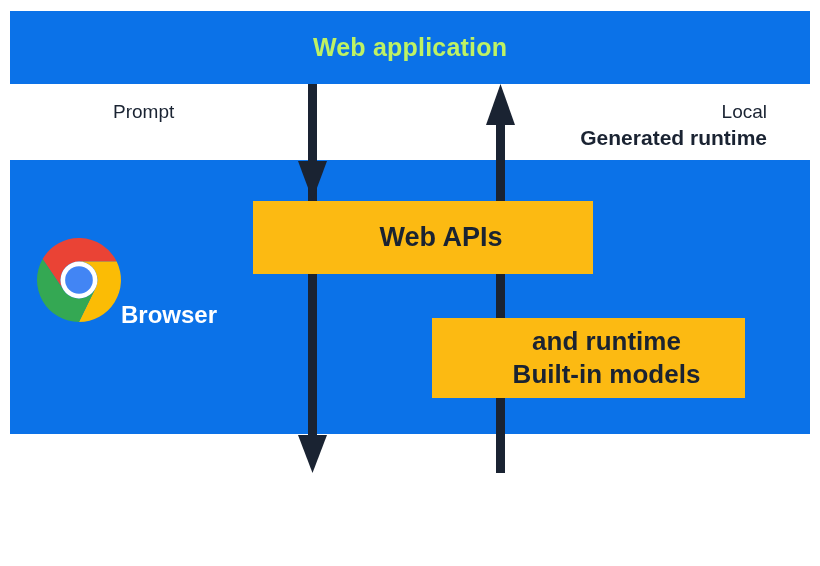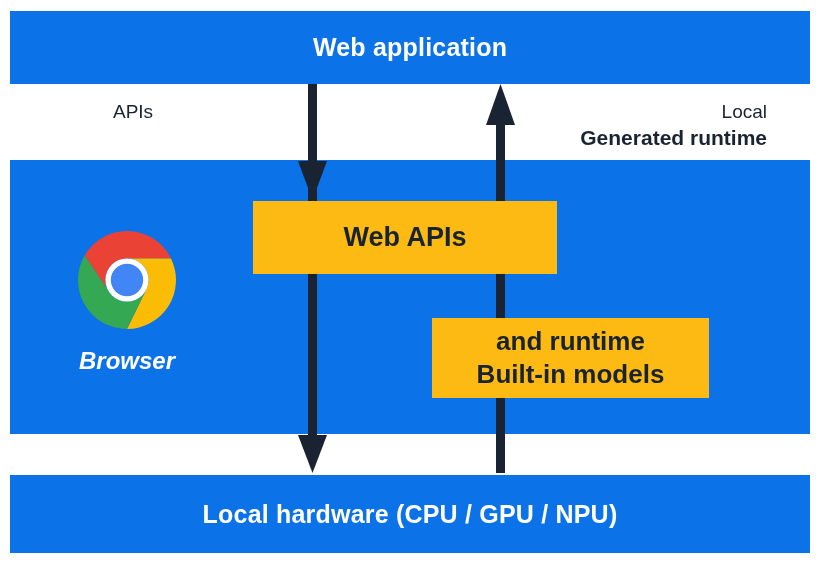--- a/index.html
+++ b/index.html
@@ -6,64 +6,64 @@
   .canvas{
     position:relative;width:820px;height:566px;background:#ffffff;
     font-family:"Liberation Sans",sans-serif;overflow:hidden;
   }
   .bar{
     position:absolute;left:10px;width:800px;background:var(--blue);
     display:flex;align-items:center;justify-content:center;z-index:1;
   }
   .top-bar{top:11px;height:73px;}
   .bottom-bar{top:475px;height:78px;}
-  .bar-label{color:#ffffff;font-weight:700;font-size:25px;letter-spacing:.2px;}
+  .bar-label{color:#bef264;font-weight:700;font-size:25px;letter-spacing:.2px;}
   .mid-section{position:absolute;left:10px;top:160px;width:800px;height:274px;background:var(--blue);z-index:0;}
   .io{position:absolute;top:99px;color:var(--ink);z-index:1;}
   .io-input{left:113px;text-align:left;}
   .io-output{right:53px;text-align:right;}
   .io-small{font-size:19px;line-height:25px;font-weight:400;}
   .io-big{font-size:21px;line-height:27px;font-weight:700;}
   
   .vline{position:absolute;width:9px;background:var(--ink);z-index:2;}
   .line-down{left:308px;top:84px;height:359px;}
   .line-up{left:496px;top:122px;height:351px;}
   .tri{position:absolute;width:29px;background:var(--ink);z-index:2;}
   .tri-down{clip-path:polygon(0 0,100% 0,50% 100%);}
   .tri-up{clip-path:polygon(50% 0,0 100%,100% 100%);}
   .head-mid{left:298px;top:161px;height:39px;}
   .head-bottom{left:298px;top:435px;height:38px;}
   .head-top{left:486px;top:84px;height:41px;}
   
   .ybox{
     position:absolute;background:var(--yellow);z-index:3;
     display:flex;flex-direction:column;align-items:center;justify-content:center;
-    color:var(--ink);font-weight:700;text-align:center;
+    color:var(--ink);font-weight:700;text-align:center;padding-left:36px;
   }
   .box-webapis{left:253px;top:201px;width:304px;height:73px;font-size:27px;}
   .box-builtin{left:432px;top:318px;width:277px;height:80px;font-size:26px;line-height:33px;}
   
   .browser-col{
     position:absolute;left:37px;top:231px;width:180px;z-index:1;
-    display:flex;flex-direction:column;align-items:center;font-style:italic;
+    display:flex;flex-direction:row;align-items:flex-end;
   }
   .chrome-logo{width:98px;height:98px;display:block;}
   .browser-label{margin-top:18px;color:#ffffff;font-weight:700;font-size:24px;}
 </style>
 </head>
 <body>
 
 <div class="canvas">
 
   <div class="bar top-bar">
     <span class="bar-label">Web application</span>
   </div>
 
   <div class="io io-input">
-    <div class="io-small">APIs</div>
+    <div class="io-small">Prompt</div>
   </div>
   <div class="io io-output">
     <div class="io-small">Local</div>
     <div class="io-big">Generated runtime</div>
   </div>
 
   <div class="mid-section"></div>
 
   <div class="vline line-down"></div>
   <div class="tri tri-down head-mid"></div>
@@ -84,17 +84,14 @@
   </div>
 
   <div class="ybox box-webapis">
     <span>Web APIs</span>
   </div>
   <div class="ybox box-builtin">
     <span>and runtime</span>
     <span>Built-in models</span>
   </div>
 
-  <div class="bar bottom-bar">
-    <span class="bar-label">Local hardware (CPU / GPU / NPU)</span>
-  </div>
 
 </div>
 
 </body></html>

